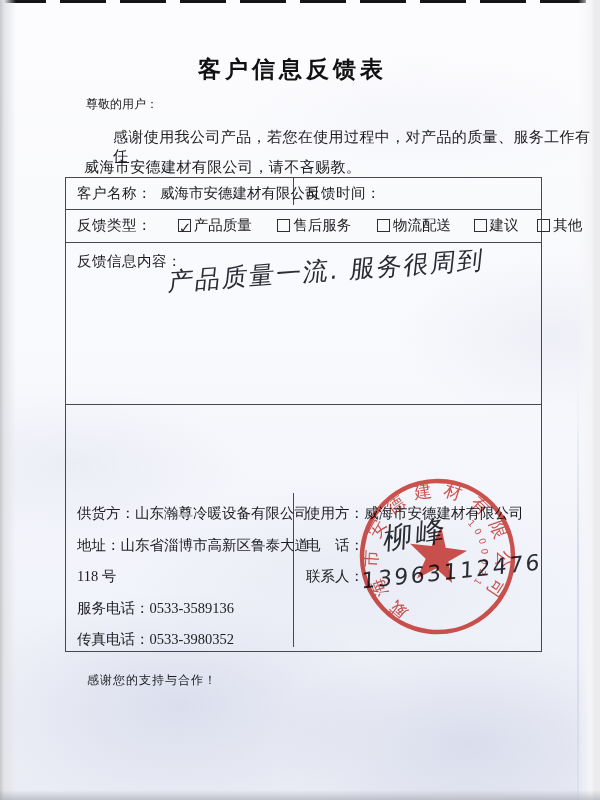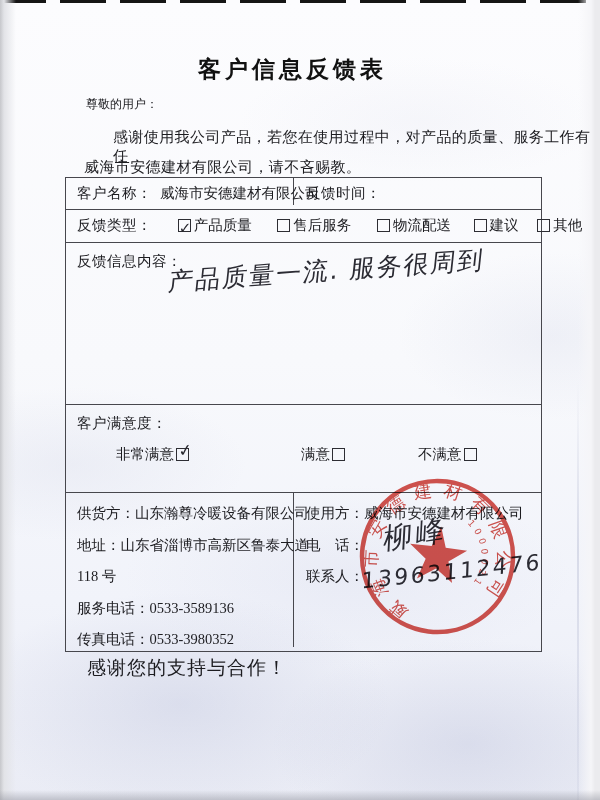--- a/index.html
+++ b/index.html
@@ -30,21 +30,21 @@
     radial-gradient(ellipse 250px 110px at 12% 58%,rgba(185,190,215,.16),transparent 70%),
     radial-gradient(ellipse 320px 130px at 58% 72%,rgba(198,202,226,.20),transparent 70%),
     radial-gradient(ellipse 260px 90px at 70% 15%,rgba(205,208,228,.12),transparent 70%);}
   
   .title{position:absolute;top:54px;left:0;width:585px;text-align:center;
     font-family:"Liberation Sans","DejaVu Sans",sans-serif;
     font-weight:bold;font-size:23px;letter-spacing:4px;color:#111;}
   .salutation{position:absolute;left:86px;top:96px;font-size:12px;}
   .intro1{position:absolute;left:113px;top:128px;font-size:15px;letter-spacing:.4px;}
   .intro2{position:absolute;left:84px;top:158px;font-size:15px;letter-spacing:.4px;}
-  .closing{position:absolute;left:87px;top:655px;font-size:19px;letter-spacing:1px;}
+  .closing{position:absolute;left:87px;top:672px;font-size:12px;letter-spacing:1px;}
   
   .form-table{position:absolute;left:65px;top:177px;width:475px;height:473px;
     border:1.5px solid #47474d;font-size:14.5px;}
   .trow{position:absolute;left:0;right:0;box-sizing:border-box;}
   .r1{top:0;height:32px;border-bottom:1.2px solid #47474d;}
   .r2{top:32px;height:33px;border-bottom:1.2px solid #47474d;}
   .r3{top:65px;height:162px;border-bottom:1.2px solid #47474d;}
   .r4{top:227px;height:88px;border-bottom:1.2px solid #47474d;}
   .r5{top:315px;height:158px;}
   .cell-l{position:absolute;left:0;top:0;bottom:4px;width:228px;border-right:1.2px solid #47474d;box-sizing:border-box;}
@@ -127,32 +127,20 @@
       <span class="cb-item" style="margin-left:8px;">
         <span class="cb" data-checked="false"></span><span>其他</span>
       </span>
     </div>
 
     <div class="trow r3">
       <span class="fc-label">反馈信息内容：</span>
       <div class="hand hw-content">产品质量一流. 服务很周到</div>
     </div>
 
-    <div class="trow r4">
-      <span class="sat-label">客户满意度：</span>
-      <span class="sat-opt sat-1">
-        <span>非常满意</span><span class="cb pen" data-checked="true"></span>
-      </span>
-      <span class="sat-opt sat-2">
-        <span>满意</span><span class="cb" data-checked="false"></span>
-      </span>
-      <span class="sat-opt sat-3">
-        <span>不满意</span><span class="cb" data-checked="false"></span>
-      </span>
-    </div>
 
     <div class="trow r5">
       <div class="cell-l">
         <div class="info">
           <div><span>供货方：</span><span>山东瀚尊冷暖设备有限公司</span></div>
           <div><span>地址：</span><span>山东省淄博市高新区鲁泰大道</span></div>
           <div>118 号</div>
           <div><span>服务电话：</span><span>0533-3589136</span></div>
           <div><span>传真电话：</span><span>0533-3980352</span></div>
         </div>

